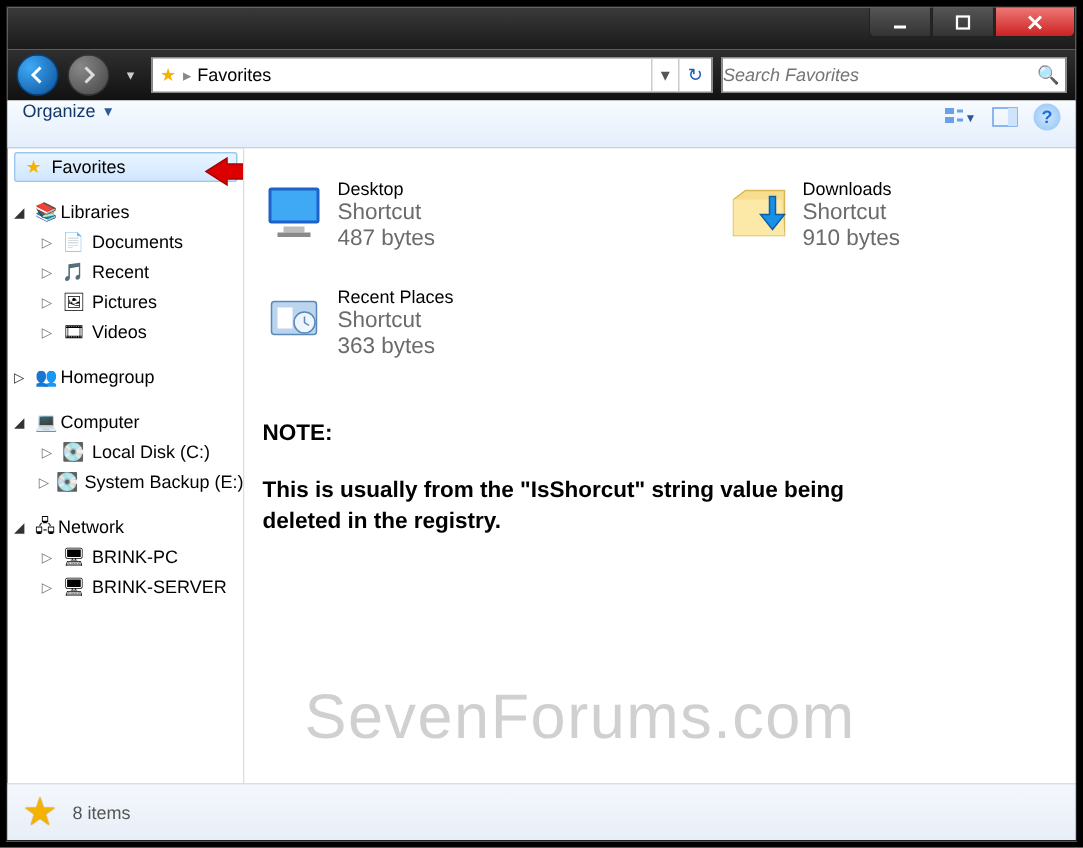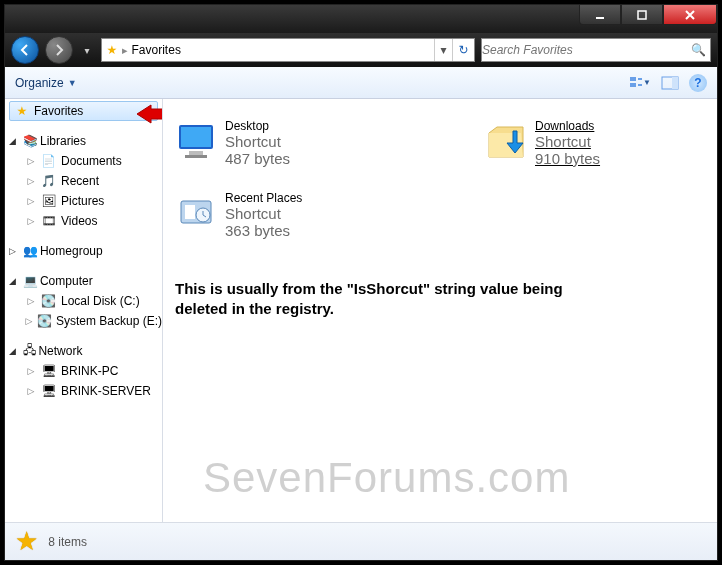--- a/index.html
+++ b/index.html
@@ -21,21 +21,21 @@
   .addr .droparr { width:18px; text-align:center; color:#555; border-left:1px solid #ccc; height:100%; line-height:22px;}
   .addr .refresh { width:22px; text-align:center; color:#1a5fb4; border-left:1px solid #ccc; height:100%; line-height:22px;}
   .search { width:230px; height:24px; background:#fff; border:1px solid #888; display:flex; align-items:center; font-size:12px; color:#888; font-style:italic; }
   .search .sicon { width:22px; text-align:center; color:#555; font-style:normal;}
   .search input { border:none; flex:1; font-size:12px; font-style:italic; color:#888; outline:none; background:transparent;}
   
   .menubar { height:22px; background:linear-gradient(#fafcff,#e8eef9); border-bottom:1px solid #c8d0e0; display:flex; align-items:center; padding:0 6px; font-size:12px; gap:2px;}
   .menubar span { padding:2px 6px; }
   .menubar span u { text-decoration:underline; }
   
-  .toolbar { height:32px; background:linear-gradient(#f7fbff,#e4eefb); border-bottom:1px solid #c8d0e0; display:flex; align-items:center; padding:0 10px; font-size:12px; position:relative;}
+  .toolbar { height:32px; background:linear-gradient(#f7fbff,#e4eefb); border-bottom:1px solid #c8d0e0; display:flex; align-items:flex-start; padding:0 10px; font-size:12px; position:relative;}
   .org { color:#13386b; display:flex; align-items:center; gap:4px;}
   .annot1 { position:absolute; left:160px; top:3px; color:#d00; font-weight:bold; font-size:20px; font-family:Arial,sans-serif;}
   .tbright { margin-left:auto; display:flex; align-items:center; gap:8px; color:#2a5a9a;}
   .tbicon { width:22px; height:22px; display:flex; align-items:center; justify-content:center; font-size:14px;}
   
   .body { flex:1; display:flex; min-height:0; }
   .nav { width:190px; border-right:1px solid #d8dde6; background:#fff; overflow:auto; font-size:12px; padding-top:2px; position:relative;}
   .navitem { display:flex; align-items:center; height:20px; padding-left:8px; gap:4px; white-space:nowrap;}
   .navitem.sel { background:linear-gradient(#eaf4ff,#cfe7ff); border:1px solid #9ac7f0; border-radius:2px; margin:0 4px; padding-left:4px;}
   .navitem .tw { width:12px; color:#7a7a7a; font-size:9px; text-align:center;}
@@ -229,21 +229,21 @@
                   <rect x="14" y="32" width="14" height="4" fill="#bcbcbc"></rect>
                   <rect x="10" y="36" width="22" height="3" fill="#8a8a8a"></rect>
                 </svg>
           </div>
           <div class="finfo">
             <div class="fname">Desktop</div>
             <div class="fmeta">Shortcut</div>
             <div class="fmeta">487 bytes</div>
           </div>
         </div>
-        <div class="fileitem" style="margin-left:60px;text-decoration:underline;">
+        <div class="fileitem" style="margin-left:60px;">
           <div class="thumb">
             <svg width="42" height="42">
                   <path d="M4 14 L12 8 L38 8 L38 38 L4 38 Z" fill="#f7dd8e" stroke="#d9b858"></path>
                   <path d="M4 14 L36 14 L38 38 L4 38 Z" fill="#fce9a8"></path>
                   <path d="M28 12 L28 24 L22 24 L30 34 L38 24 L32 24 L32 12 Z" fill="#1a8fe6" stroke="#0d5fa5"></path>
                 </svg>
           </div>
           <div class="finfo">
             <div class="fname">Downloads</div>
             <div class="fmeta">Shortcut</div>
@@ -263,20 +263,21 @@
           </div>
           <div class="finfo">
             <div class="fname">Recent Places</div>
             <div class="fmeta">Shortcut</div>
             <div class="fmeta">363 bytes</div>
           </div>
         </div>
       </div>
 
       <div class="noteblock">
+        <div class="nh">NOTE:</div>
         <div>This is usually from the "IsShorcut" string value being deleted in the registry.</div>
       </div>
 
       <div class="watermark">SevenForums.com</div>
     </div>
   </div>
 
   <div class="status">
     <span class="bigstar">★</span>
     <span>8 items</span>

